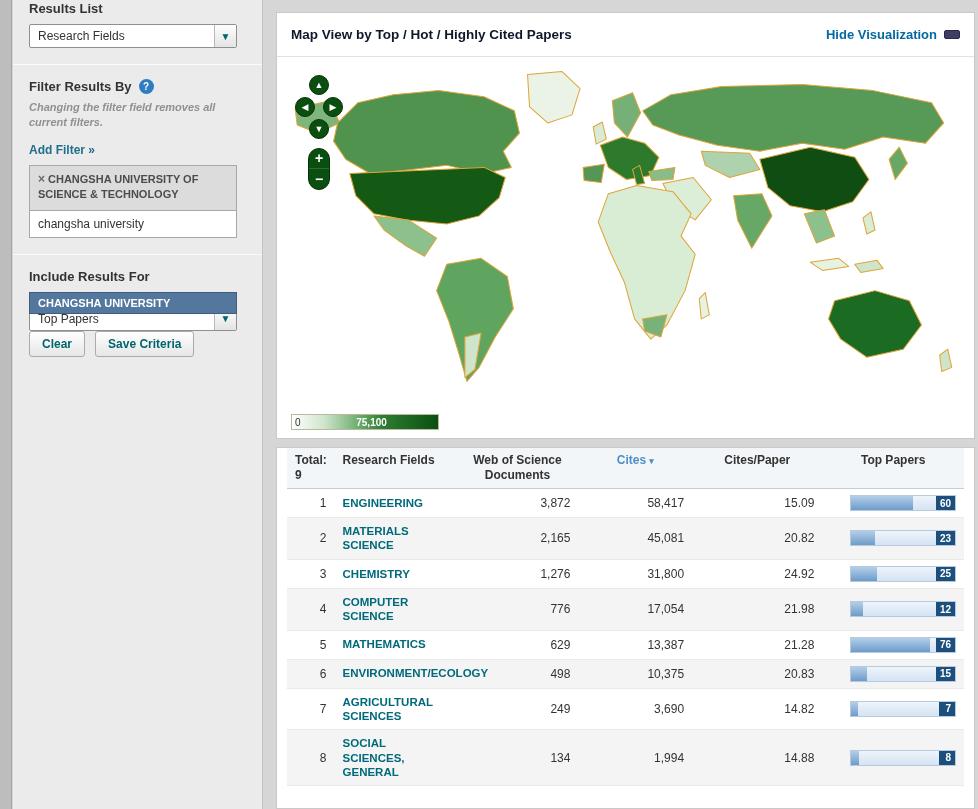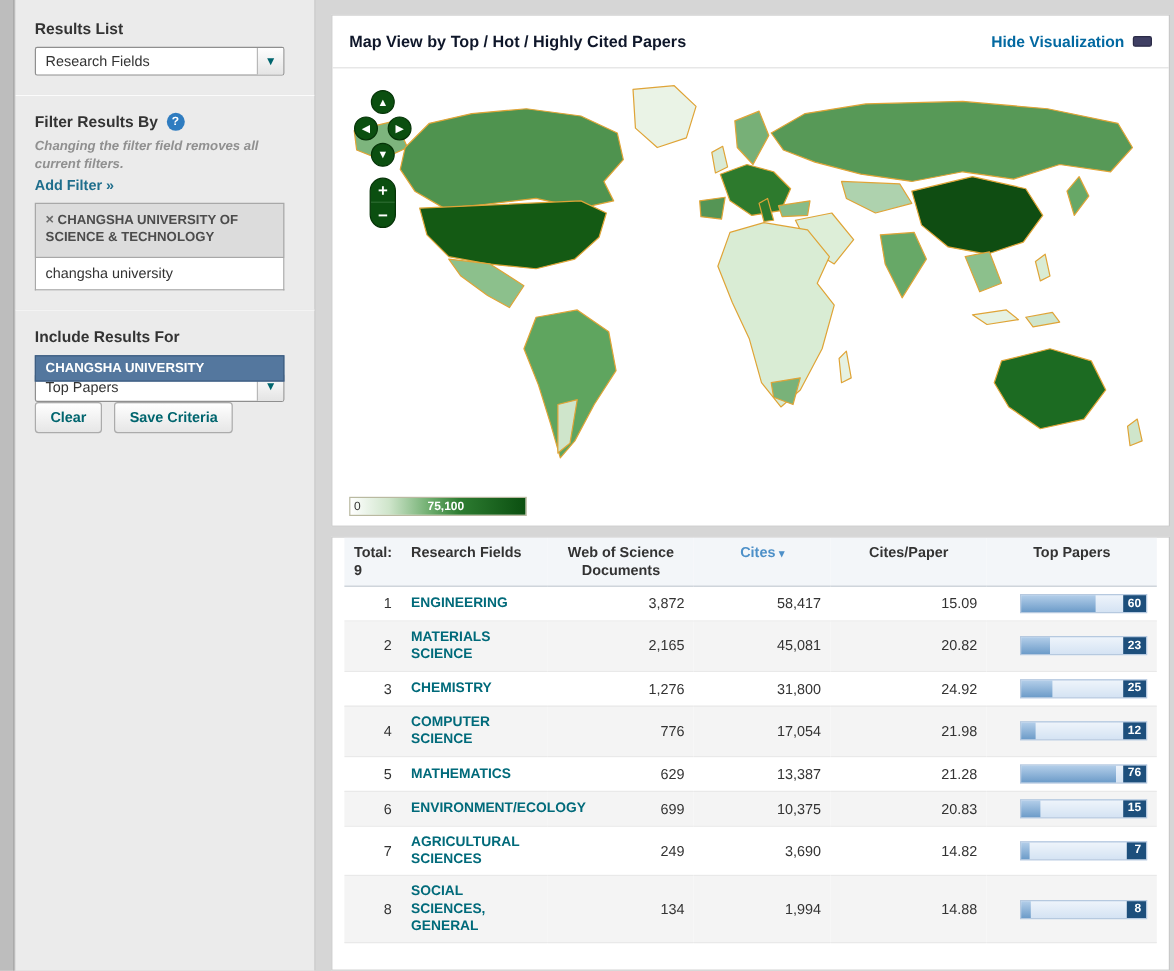--- a/index.html
+++ b/index.html
@@ -8,38 +8,38 @@
     position:relative;
     background:#d6d6d6;
     font-family:"Liberation Sans", sans-serif;
     color:#333;
   }
   .left-strip { position:absolute; left:0; top:0; width:12px; height:100%;
     background:#bdbdbd; border-right:1px solid #a6a6a6; }
 
   
   .sidebar { position:absolute; left:13px; top:0; width:250px; height:100%;
-    background:#ebebeb; border-right:1px solid #c4c4c4; padding:16px 10px 0 16px; }
+    background:#ebebeb; border-right:1px solid #c4c4c4; padding:1px 10px 0 16px; }
   .side-title { font-size:13px; font-weight:bold; color:#333; margin-bottom:8px; }
   .divider { height:1px; background:#cfcfcf; border-bottom:1px solid #fbfbfb; margin:16px -10px 14px -16px; }
 
   .select-box { display:flex; align-items:stretch; width:208px; height:24px;
     background:#fff; border:1px solid #8f8f8f; border-radius:2px; cursor:pointer; }
   .select-box .txt { flex:1; font-size:12px; color:#333; padding:4px 8px 0 8px; white-space:nowrap; overflow:hidden; }
   .select-box .arrow { width:22px; border-left:1px solid #b8b8b8;
     background:linear-gradient(#fefefe,#e4e4e4); color:#00656e; font-size:10px;
     display:flex; align-items:center; justify-content:center; }
 
   .filter-head { display:flex; align-items:center; margin-bottom:6px; }
   .filter-head .side-title { margin-bottom:0; }
   .help { width:15px; height:15px; border-radius:50%; margin-left:7px;
     background:#2f7cc0; color:#fff; font-size:10px; font-weight:bold;
     display:inline-flex; align-items:center; justify-content:center; cursor:pointer; }
   .filter-note { font-size:11px; font-style:italic; font-weight:bold; color:#909090;
-    width:200px; line-height:1.35; }
+    width:200px; line-height:1.35; margin-bottom:10px; }
   .add-filter { display:inline-block; font-size:12px; font-weight:bold; color:#1f6e8c;
     text-decoration:none; margin-bottom:8px; cursor:pointer; }
 
   .chip { width:208px; background:#dcdcdc; border:1px solid #a8a8a8; padding:6px 8px 8px 8px;
     font-size:11px; font-weight:bold; color:#4c4c4c; line-height:1.3; }
   .chip .x { color:#6b6b6b; margin-right:3px; cursor:pointer; font-size:12px; }
   .filter-input { width:208px; height:27px; border:1px solid #a8a8a8; border-top:none;
     background:#fff; font-size:12px; color:#333; padding:0 8px;
     font-family:"Liberation Sans", sans-serif; }
 
@@ -327,21 +327,21 @@
             <td class="c-bar">
               <div class="bar-track">
                 <div class="bar-fill" style="width:76%"></div>
                 <span class="bar-value">76</span>
               </div>
             </td>
           </tr>
           <tr>
             <td class="c-rank">6</td>
             <td class="c-field"><a class="field-link">ENVIRONMENT/ECOLOGY</a></td>
-            <td class="c-num">699</td>
+            <td class="c-num">498</td>
             <td class="c-num">10,375</td>
             <td class="c-num">20.83</td>
             <td class="c-bar">
               <div class="bar-track">
                 <div class="bar-fill" style="width:15%"></div>
                 <span class="bar-value">15</span>
               </div>
             </td>
           </tr>
           <tr>

